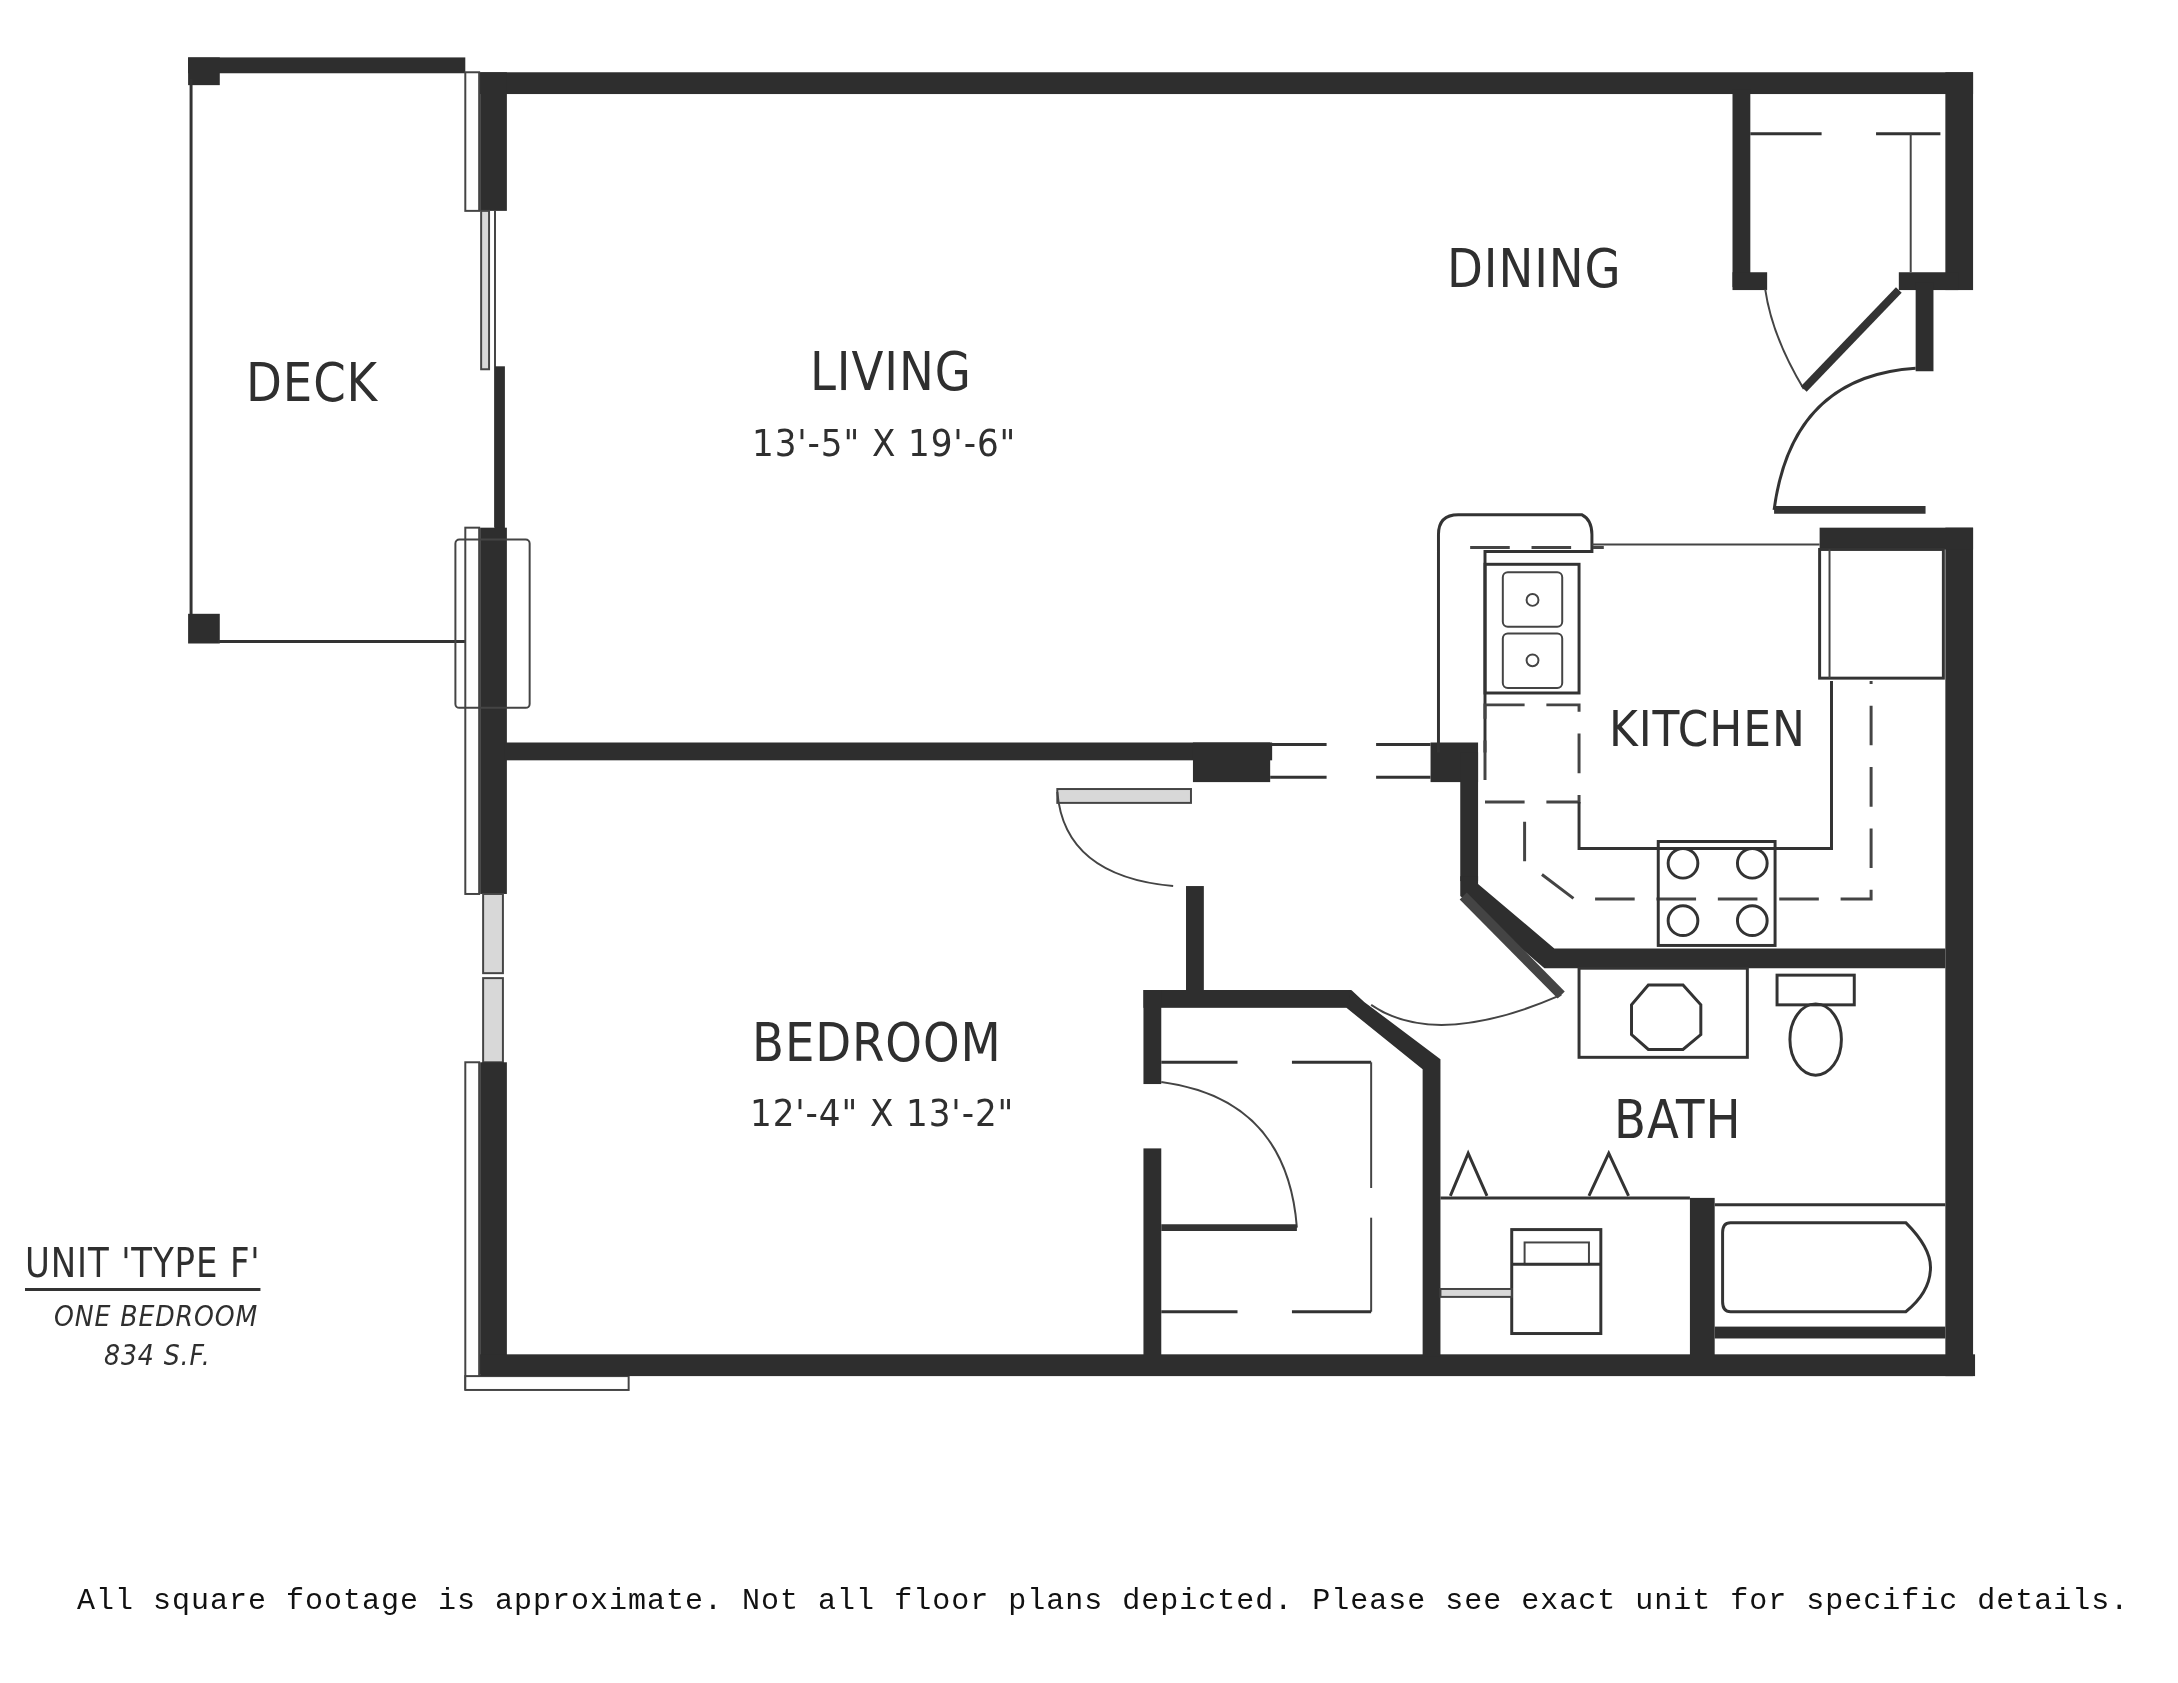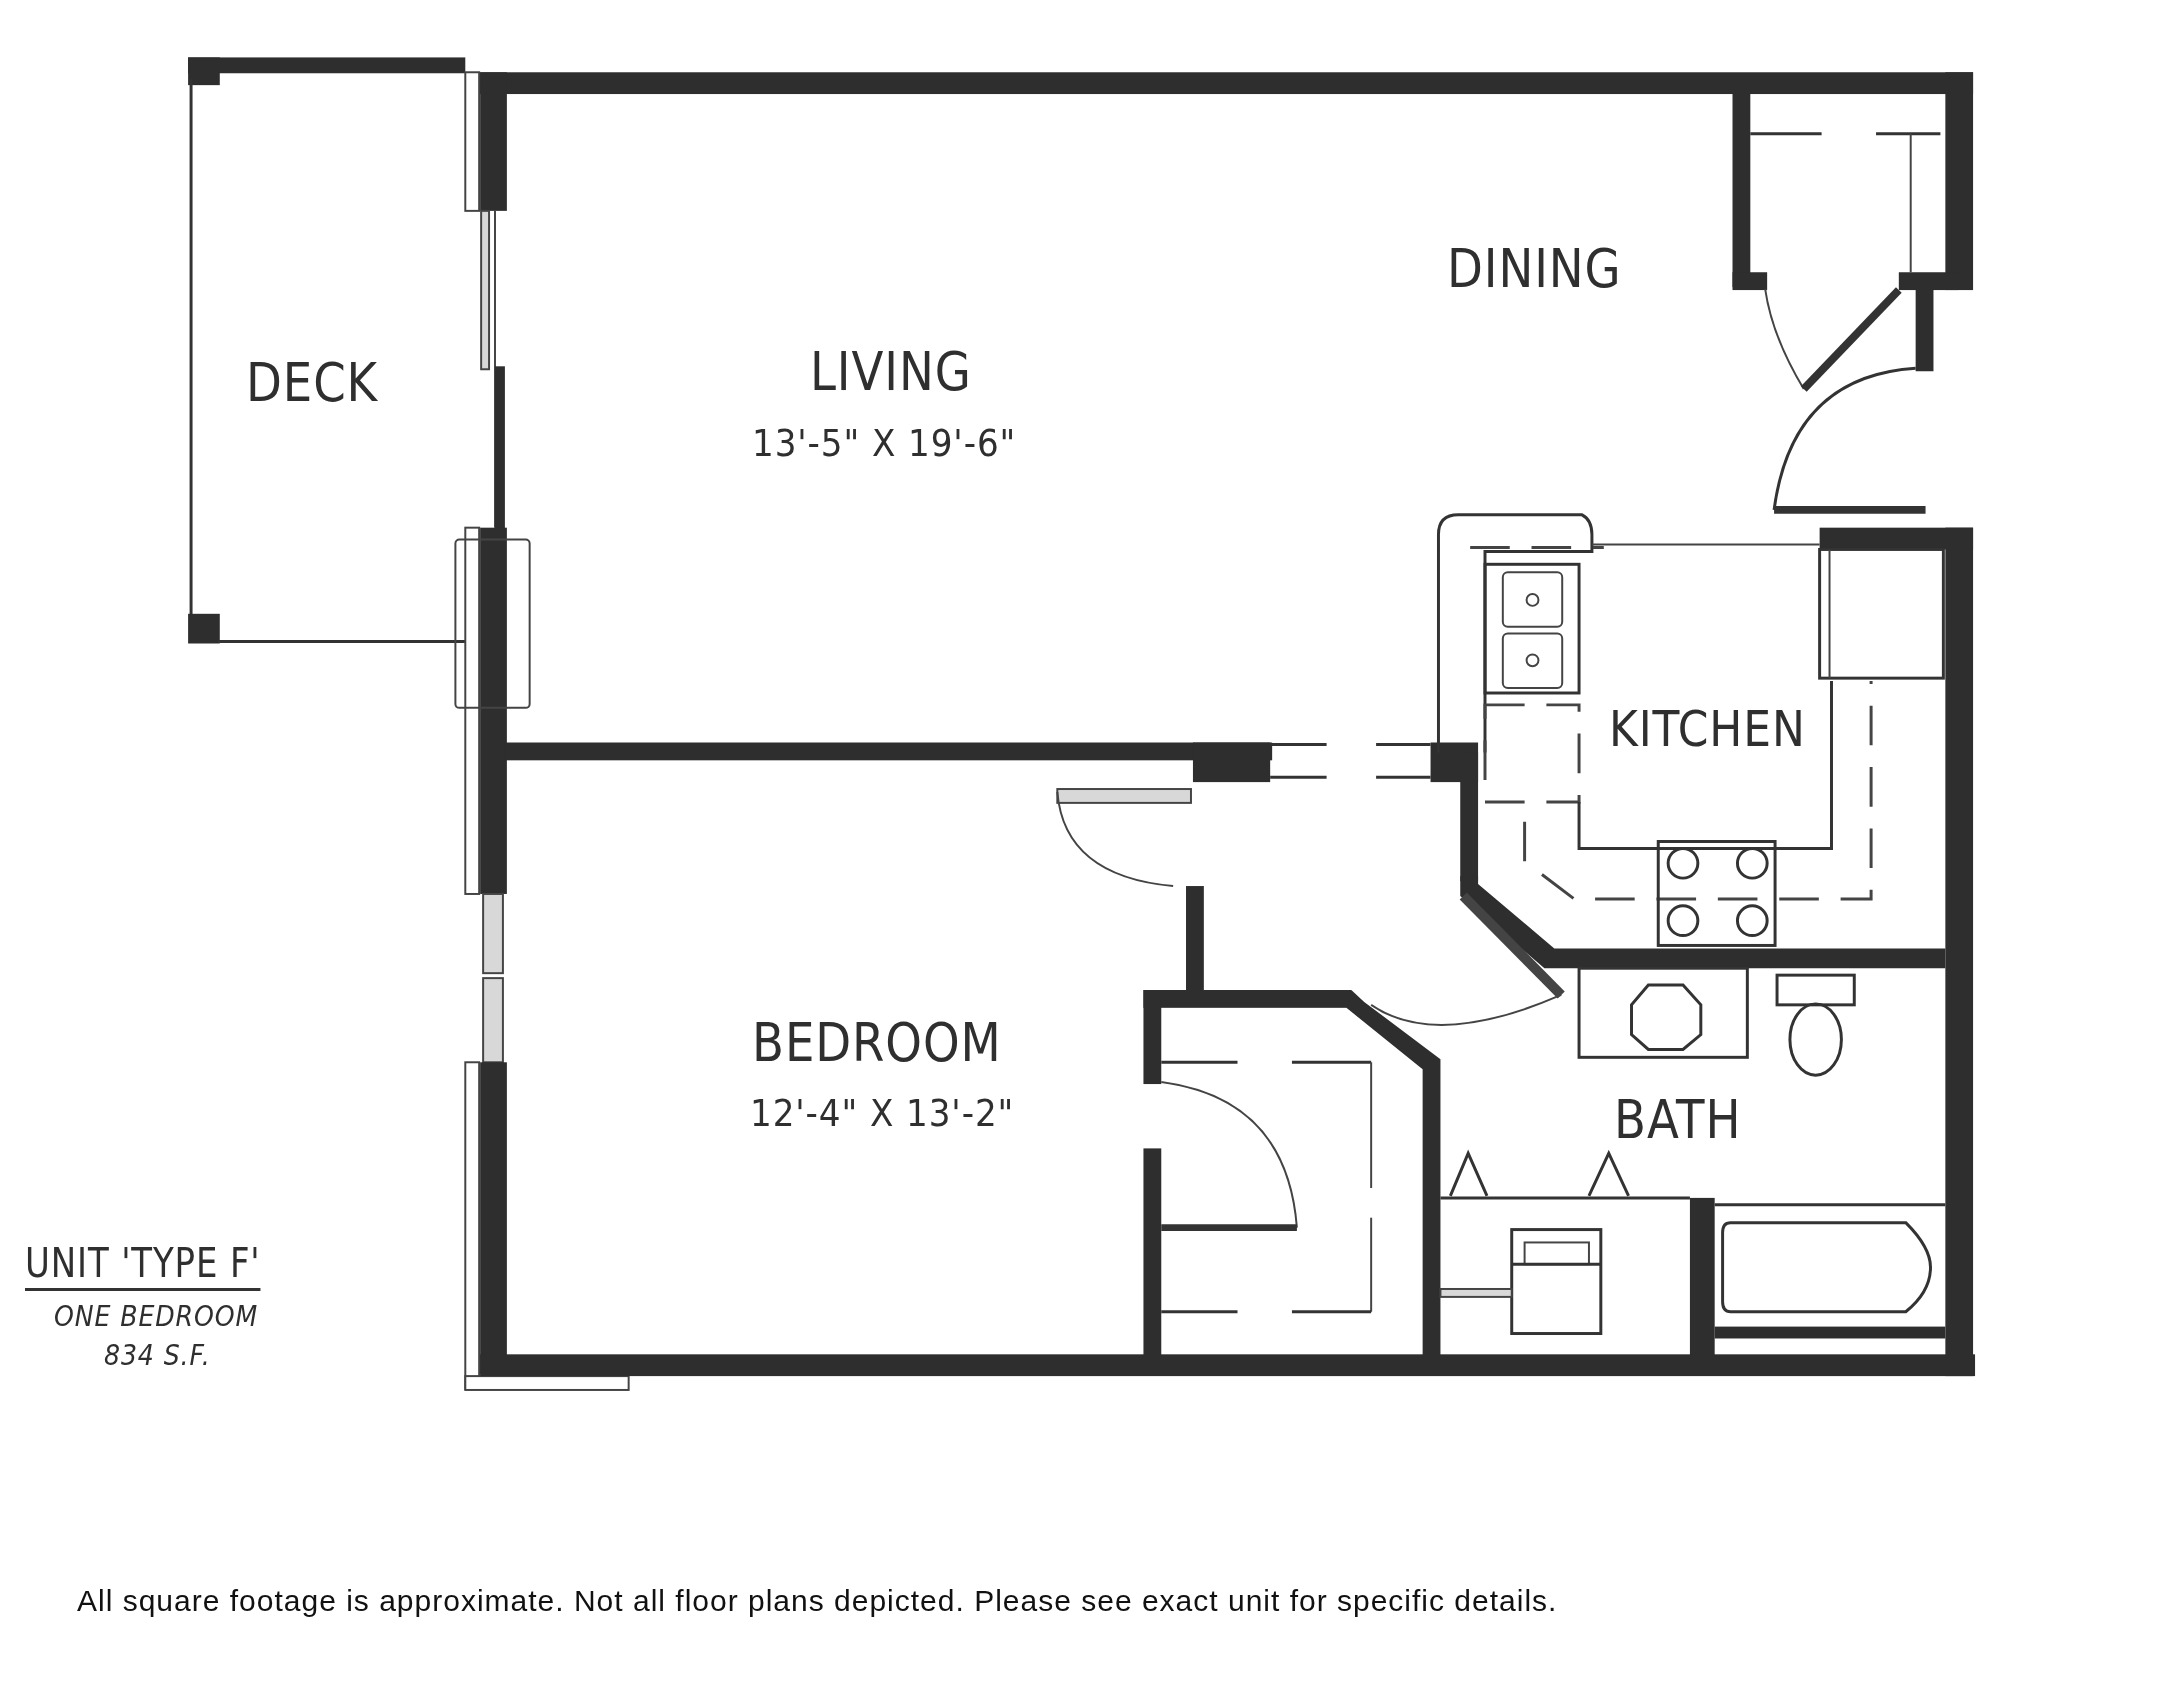--- a/index.html
+++ b/index.html
@@ -10,21 +10,21 @@
   .thin { stroke: #333; stroke-width: 3; fill: none; }
   .thin2 { stroke: #444; stroke-width: 2; fill: none; }
   .dash { stroke: #444; stroke-width: 3; fill: none; stroke-dasharray: 40 22; }
   .glass { fill: #d8d8d8; stroke: #444; stroke-width: 2; }
   .hatch { fill: #ffffff; stroke: #444; stroke-width: 2; }
   .label { position: absolute; color: #2f2f2f; letter-spacing: 1px; white-space: nowrap; }
   .room-name { font-family: "DejaVu Sans", sans-serif; font-size: 53px; font-weight: 400; transform: scaleX(0.88); transform-origin: left top; }
   .room-dim { font-family: "DejaVu Sans", sans-serif; font-size: 38px; transform: scaleX(0.9); transform-origin: left top; }
   .unit-title { font-size: 40px; border-bottom: 3px solid #333; padding-bottom: 2px; transform: scaleX(0.85); transform-origin: left top; }
   .unit-sub { font-size: 28px; font-style: italic; transform: scaleX(0.9); transform-origin: left top; }
-  .disclaimer { position: absolute; left: 77px; top: 1584px; font-family: Liberation Sans, sans-serif;
+  .disclaimer { position: absolute; left: 77px; top: 1584px; font-family: Liberation Mono, monospace;
                 font-size: 30px; letter-spacing: 1px; color: #111; white-space: nowrap; }
 </style>
 </head>
 <body>
 
 <svg class="plan" viewBox="0 0 2200 1700" xmlns="http://www.w3.org/2000/svg">
 
   <g>
     <rect class="wall" x="190" y="58" width="280" height="16"></rect>
     <rect class="wall" x="190" y="58" width="32" height="28"></rect>

